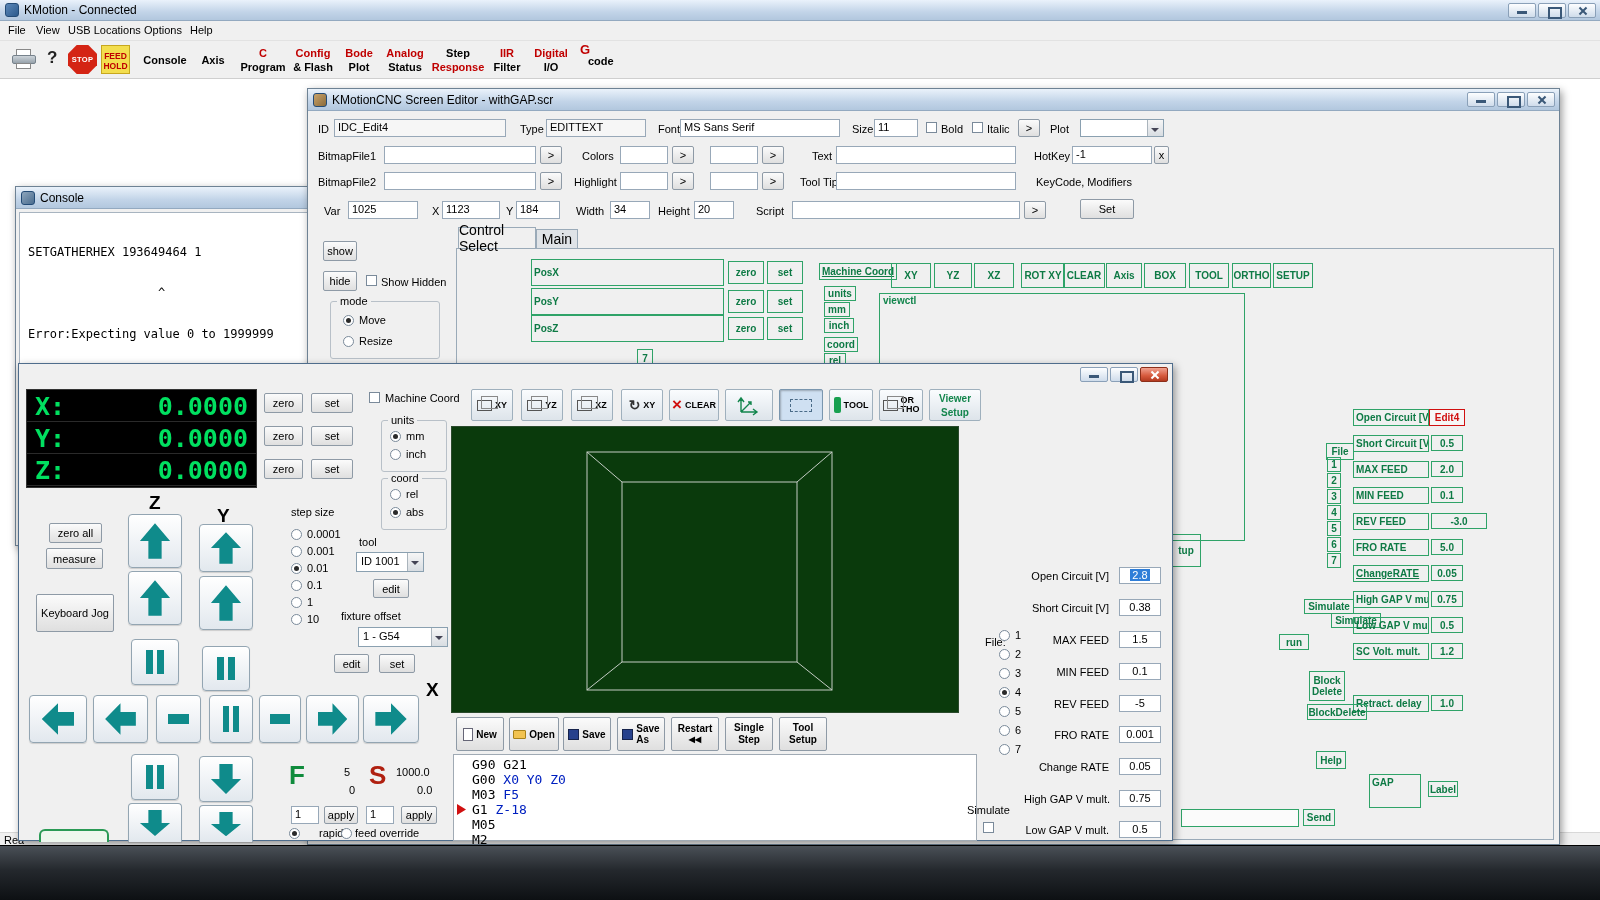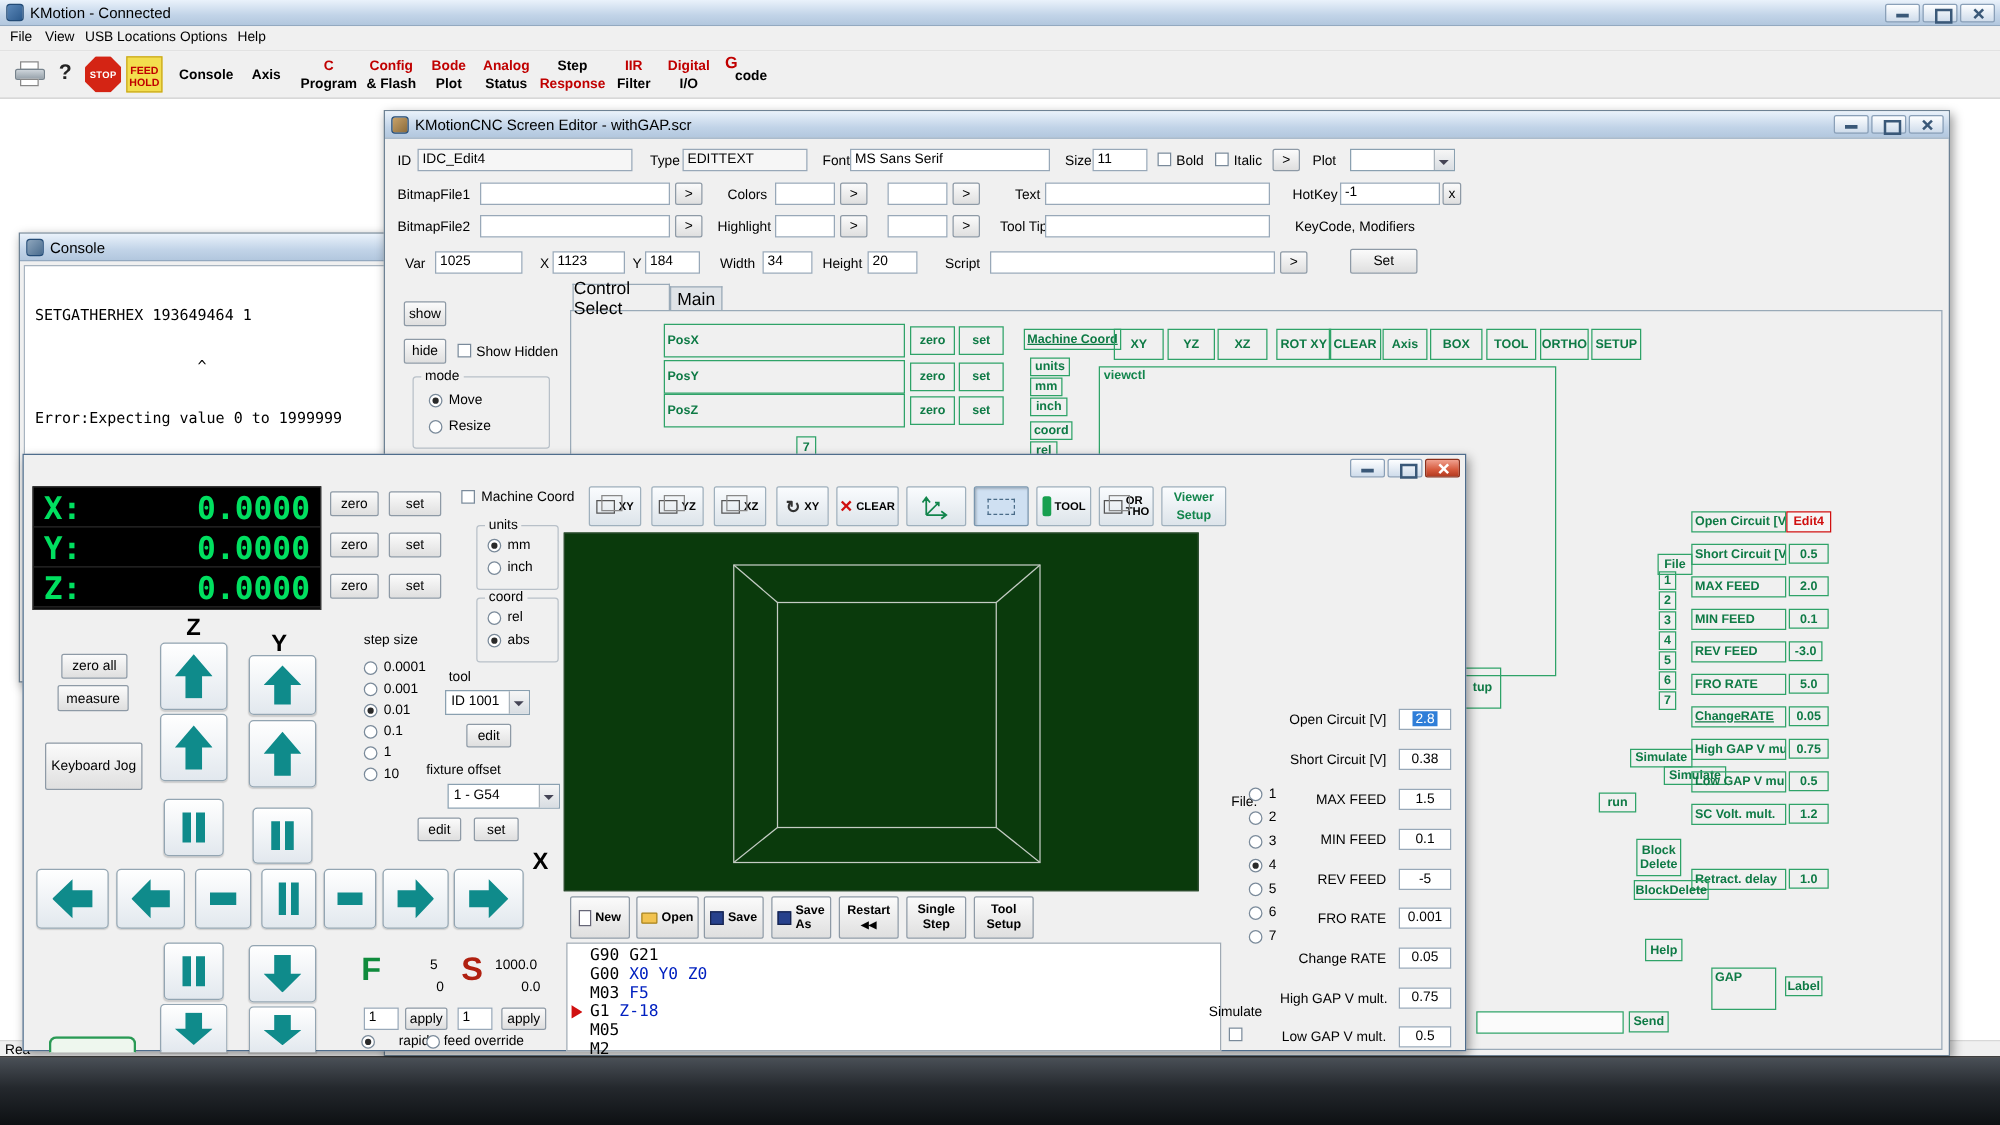--- a/index.html
+++ b/index.html
@@ -313,21 +313,21 @@
 
     <div class="gb left" style="left:1045px;top:320px;width:76px;height:17px;">Open Circuit [V</div>
     <div class="redbox" style="left:1121px;top:320px;width:36px;height:17px;">Edit4</div>
     <div class="gb left" style="left:1045px;top:346px;width:76px;height:17px;">Short Circuit [V</div>
     <div class="gb" style="left:1123px;top:346px;width:32px;height:16px;">0.5</div>
     <div class="gb left" style="left:1045px;top:372px;width:76px;height:17px;">MAX FEED</div>
     <div class="gb" style="left:1123px;top:372px;width:32px;height:16px;">2.0</div>
     <div class="gb left" style="left:1045px;top:398px;width:76px;height:17px;">MIN FEED</div>
     <div class="gb" style="left:1123px;top:398px;width:32px;height:16px;">0.1</div>
     <div class="gb left" style="left:1045px;top:424px;width:76px;height:17px;">REV FEED</div>
-    <div class="gb" style="left:1123px;top:424px;width:27px;height:16px;">-3.0</div>
+    <div class="gb" style="left:1123px;top:424px;width:56px;height:16px;">-3.0</div>
     <div class="gb left" style="left:1045px;top:450px;width:76px;height:17px;">FRO RATE</div>
     <div class="gb" style="left:1123px;top:450px;width:32px;height:16px;">5.0</div>
     <div class="gb left" style="left:1045px;top:476px;width:76px;height:17px;text-decoration:underline;">ChangeRATE</div>
     <div class="gb" style="left:1123px;top:476px;width:32px;height:16px;">0.05</div>
     <div class="gb left" style="left:1045px;top:502px;width:76px;height:17px;">High GAP V mult</div>
     <div class="gb" style="left:1123px;top:502px;width:32px;height:16px;">0.75</div>
     <div class="gb" style="left:1023px;top:524px;width:50px;height:15px;">Simulate</div>
     <div class="gb left" style="left:1045px;top:528px;width:76px;height:17px;">Low GAP V mult</div>
     <div class="gb" style="left:1123px;top:528px;width:32px;height:16px;">0.5</div>
     <div class="gb left" style="left:1045px;top:554px;width:76px;height:17px;">SC Volt. mult.</div>

